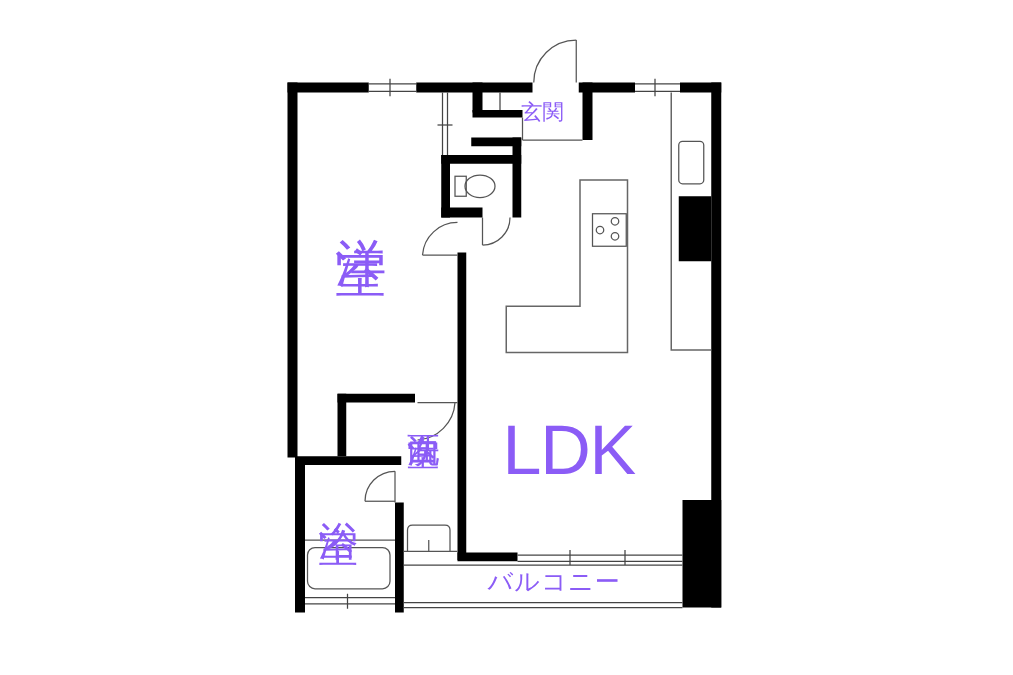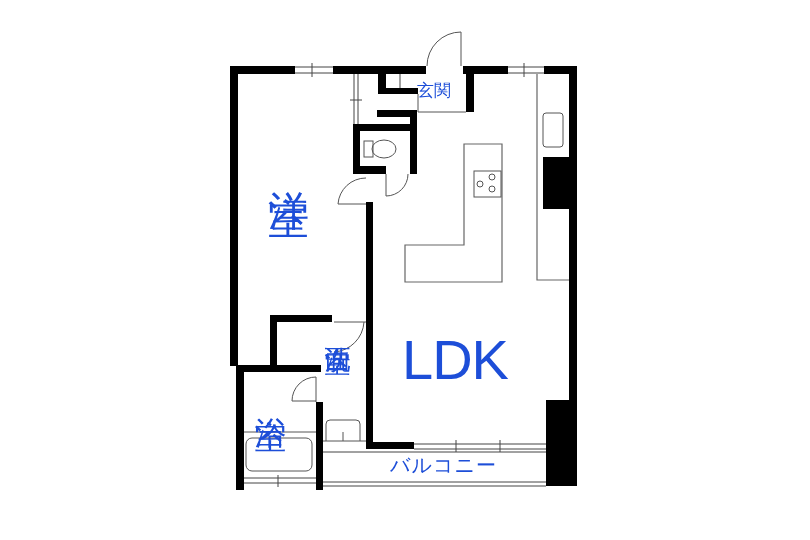--- a/index.html
+++ b/index.html
@@ -1,18 +1,18 @@
 <!DOCTYPE html>
 <html><head>
 <meta charset="utf-8">
 <style>
   html, body { margin:0; padding:0; background:#ffffff; }
   body { width:810px; height:540px; overflow:hidden; position:relative; font-family:"DejaVu Sans", sans-serif; }
   #plan { position:absolute; left:0; top:0; width:810px; height:540px; }
-  .lbl { position:absolute; color:#1d4ed8; font-family:"DejaVu Sans", sans-serif; white-space:nowrap; line-height:1; }
+  .lbl { position:absolute; color:#8b5cf6; font-family:"DejaVu Sans", sans-serif; white-space:nowrap; line-height:1; }
   .vert { writing-mode:vertical-rl; text-orientation:upright; }
   #room-western { left:268px; top:158px; font-size:41px; letter-spacing:6px; }
   #room-ldk { left:402px; top:332px; font-size:56px; font-family:"Liberation Sans", sans-serif; letter-spacing:-1px; }
   #room-washroom { left:325px; top:326px; font-size:26px; letter-spacing:1px; }
   #room-bath { left:255px; top:392px; font-size:32px; letter-spacing:2px; }
   #room-entrance { left:417px; top:82px; font-size:17px; }
   #room-balcony { left:390px; top:455px; font-size:20px; letter-spacing:1px; }
 </style>
 </head>
 <body>

